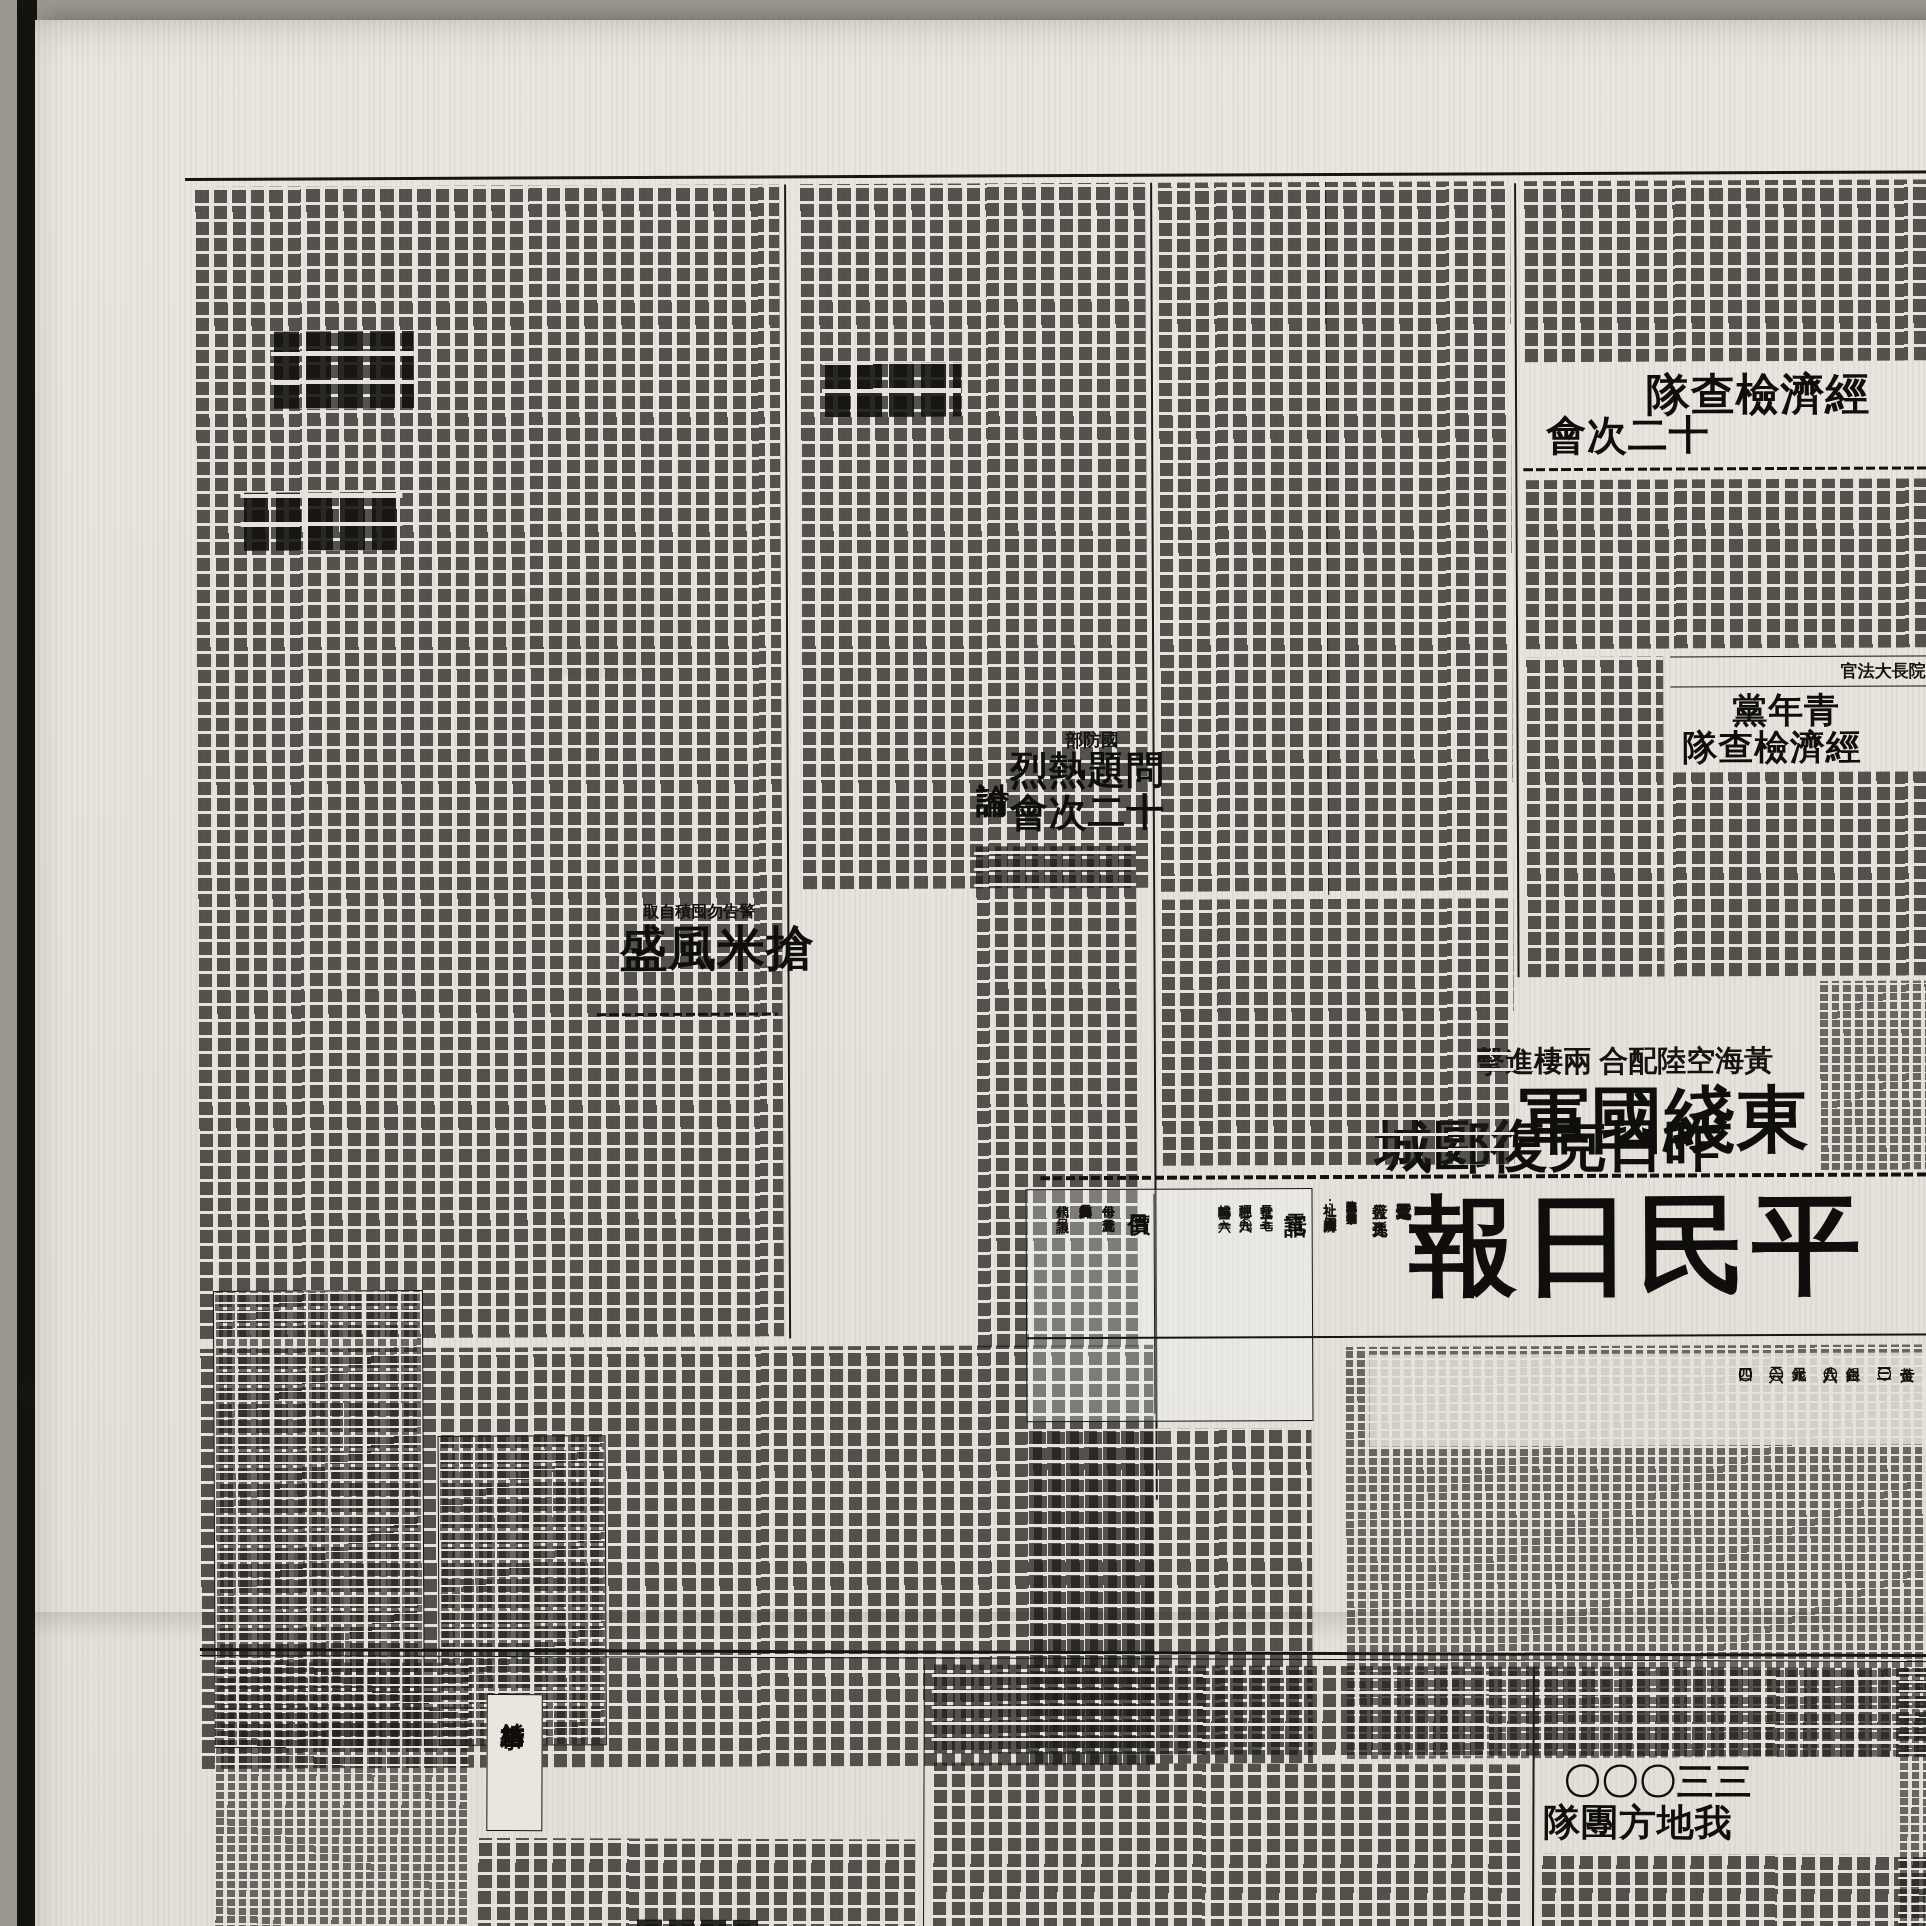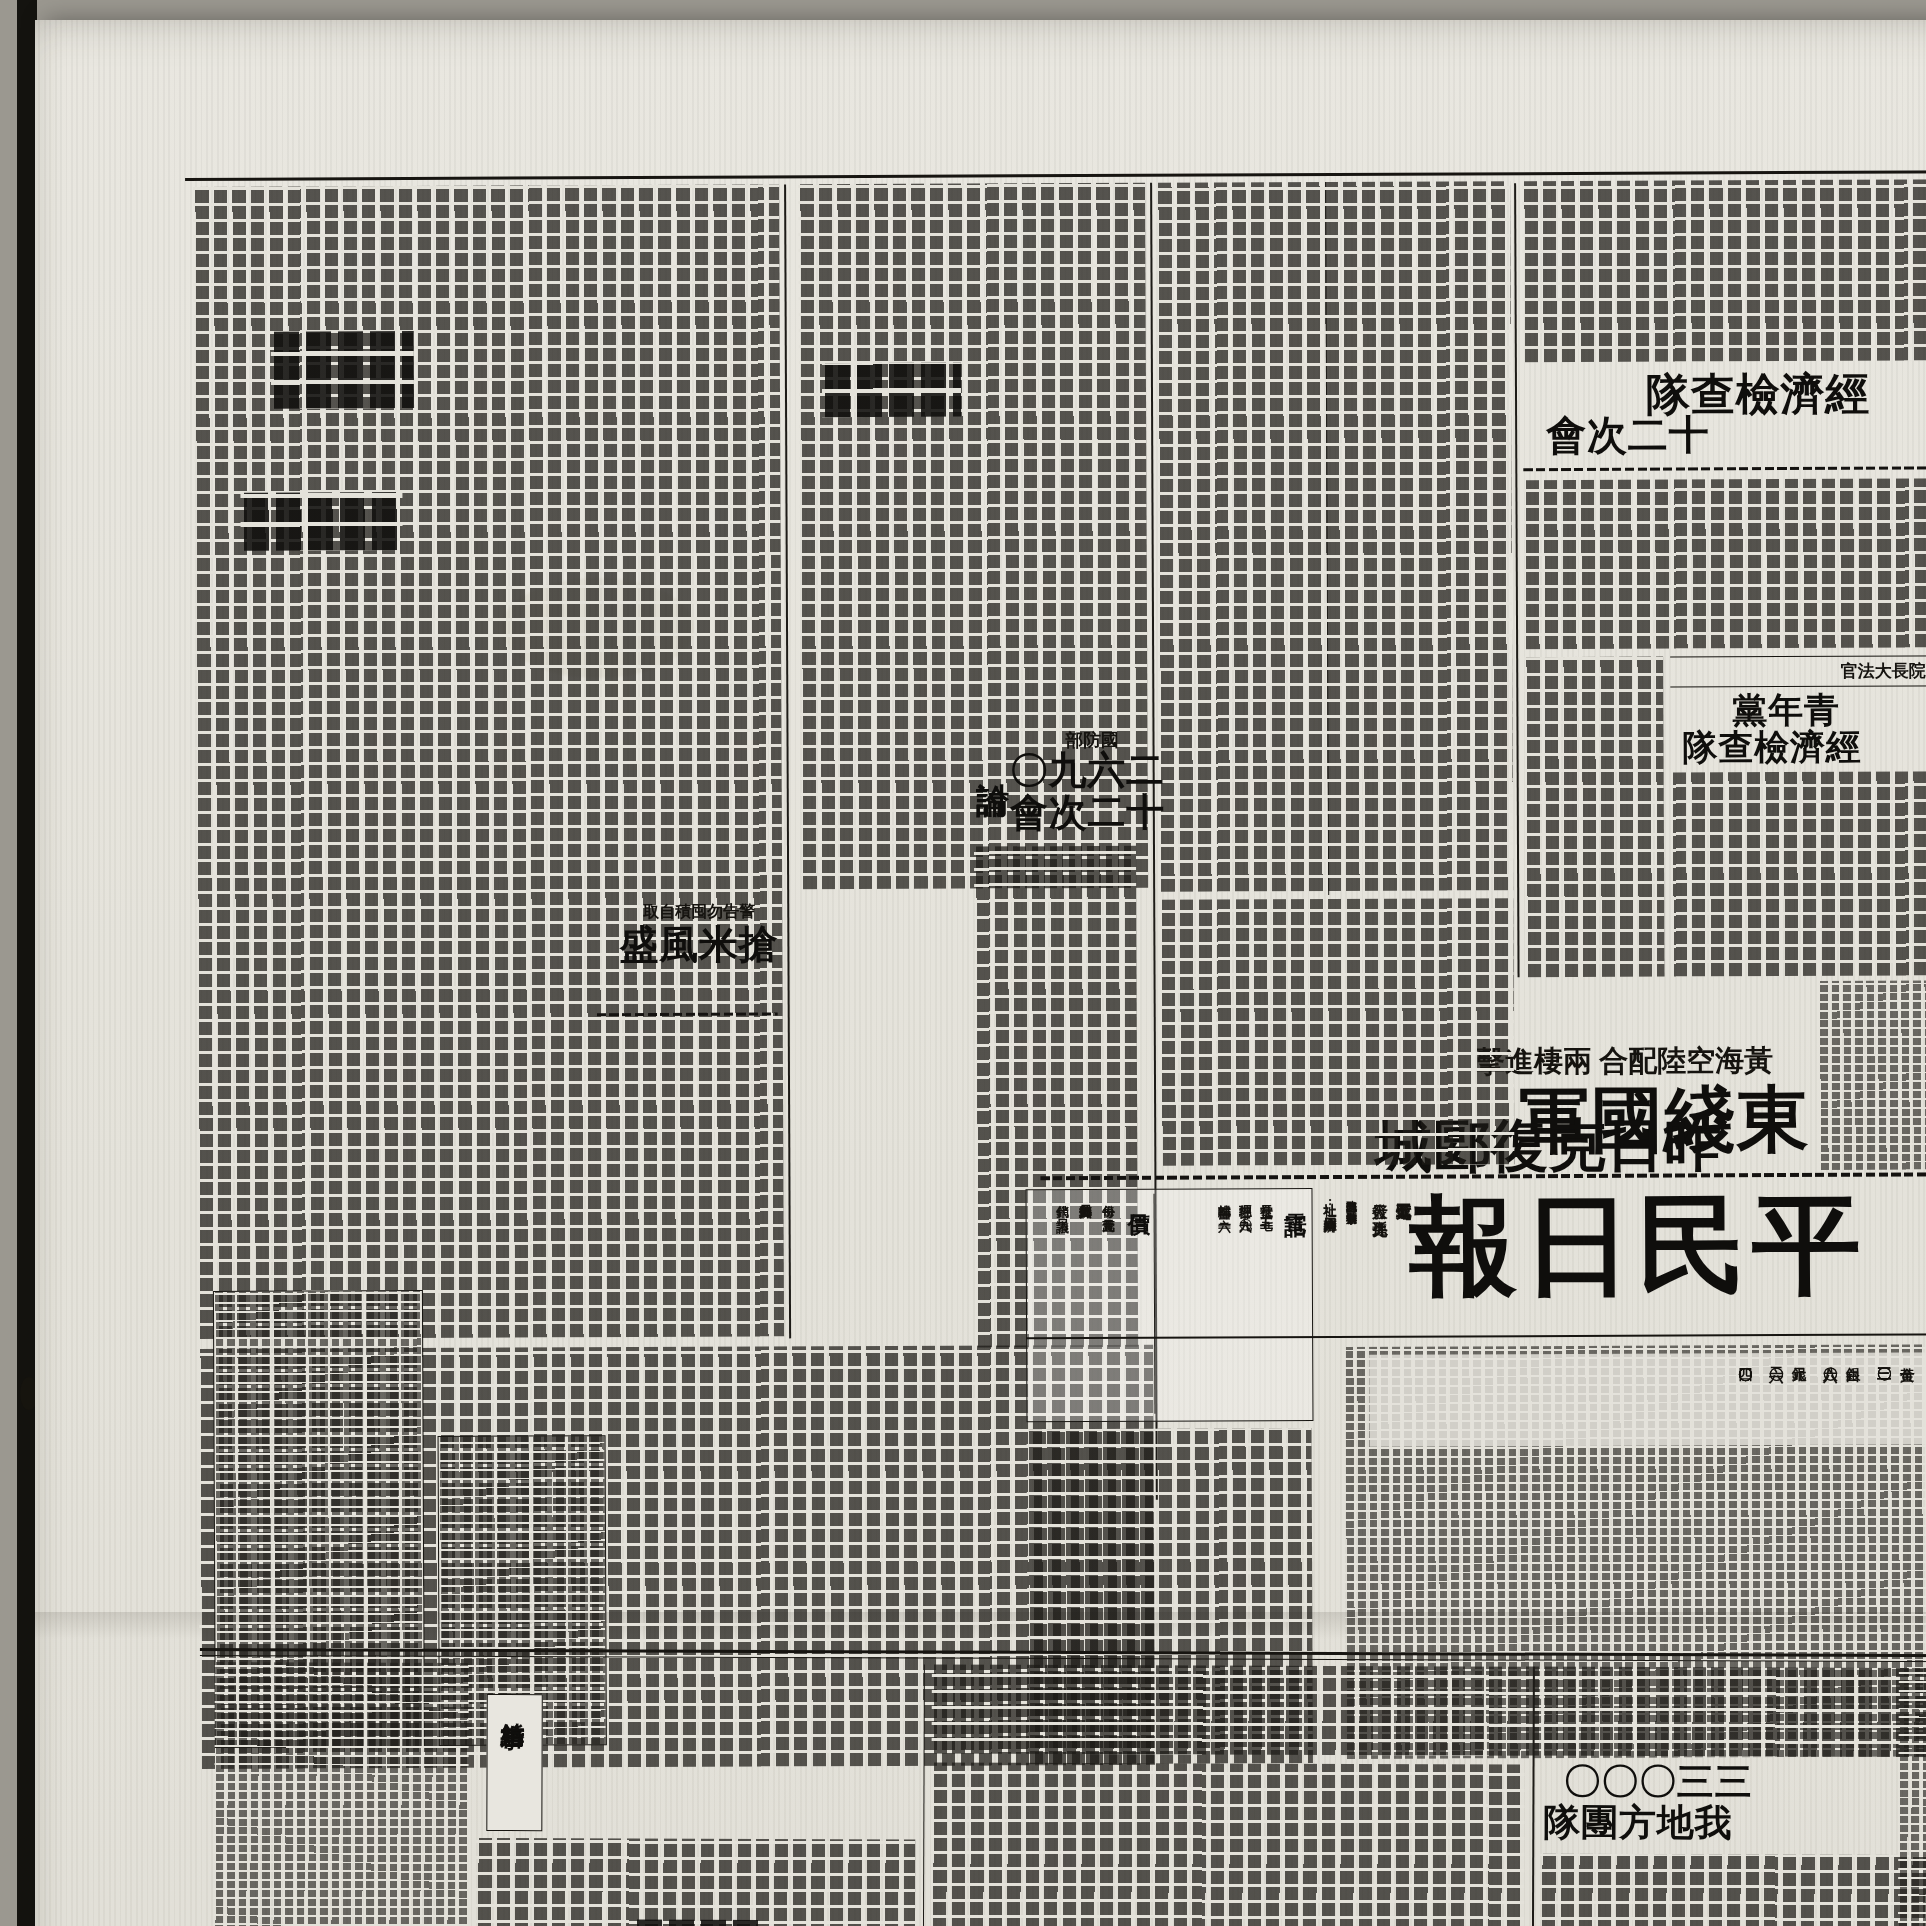--- a/index.html
+++ b/index.html
@@ -70,27 +70,27 @@
 
   <div class="abs" style="left:1483px;top:497px;width:312px;height:29px;border-top:1.2px solid #15130f;border-bottom:1.2px solid #15130f;">
     <div class="rtl small" style="font-size:17px;padding:3.1px 5.4px 0 0;text-align:right;">司法副院長大法官</div>
   </div>
   <div class="abs head rtl" style="left:1525px;top:534px;font-size:35px;margin-left:20px;">青年黨</div>
   <div class="abs head rtl" style="left:1495px;top:571px;font-size:35px;">經濟檢查隊</div>
   <div class="abs greek" style="left:1337px;top:497px;width:139px;height:320px;"></div>
   <div class="abs greek" style="left:1483px;top:613px;width:312px;height:204px;"></div>
 
   <div class="abs small rtl" style="left:878px;top:566px;font-size:17.7px;">國防部</div>
-  <div class="abs head rtl" style="left:822px;top:589px;font-size:38px;">二六九〇</div>
+  <div class="abs head rtl" style="left:822px;top:589px;font-size:38px;">問題熱烈</div>
   <div class="abs head rtl" style="left:822px;top:631px;font-size:38px;">十二次會</div>
   <div class="abs head vert" style="left:788px;top:593px;font-size:33px;">討論</div>
   <div class="abs greek" style="left:786px;top:684px;width:162px;height:501px;"></div>
 
   <div class="abs small rtl" style="left:455px;top:738px;font-size:16px;">警告勿囤積自取</div>
-  <div class="abs head rtl" style="left:431px;top:761px;font-size:39px;">搶米風盛</div>
+  <div class="abs head rtl" style="left:431px;top:761px;font-size:48px;">搶米風盛</div>
   <div class="abs wavy" style="left:408px;top:849px;width:181px;height:3.1px;"></div>
   <div class="abs greek" style="left:7.7px;top:1183px;width:955px;height:420px;"></div>
 
   <div class="abs greekF" style="left:1630px;top:822px;width:162px;height:189px;"></div>
   <div class="abs small rtl" style="left:1287px;top:882px;font-size:29px;">黃海空陸配合 兩棲進擊</div>
   <div class="abs head rtl" style="left:1329px;top:925px;font-size:72px;">東綫國軍</div>
   <div class="abs head rtl" style="left:1186px;top:957px;font-size:57px;">昨日克復郾城</div>
   <div class="abs greek" style="left:971px;top:738px;width:354px;height:266px;"></div>
 
   <div class="abs wavy" style="left:851px;top:1014px;width:944px;height:3.5px;"></div>

